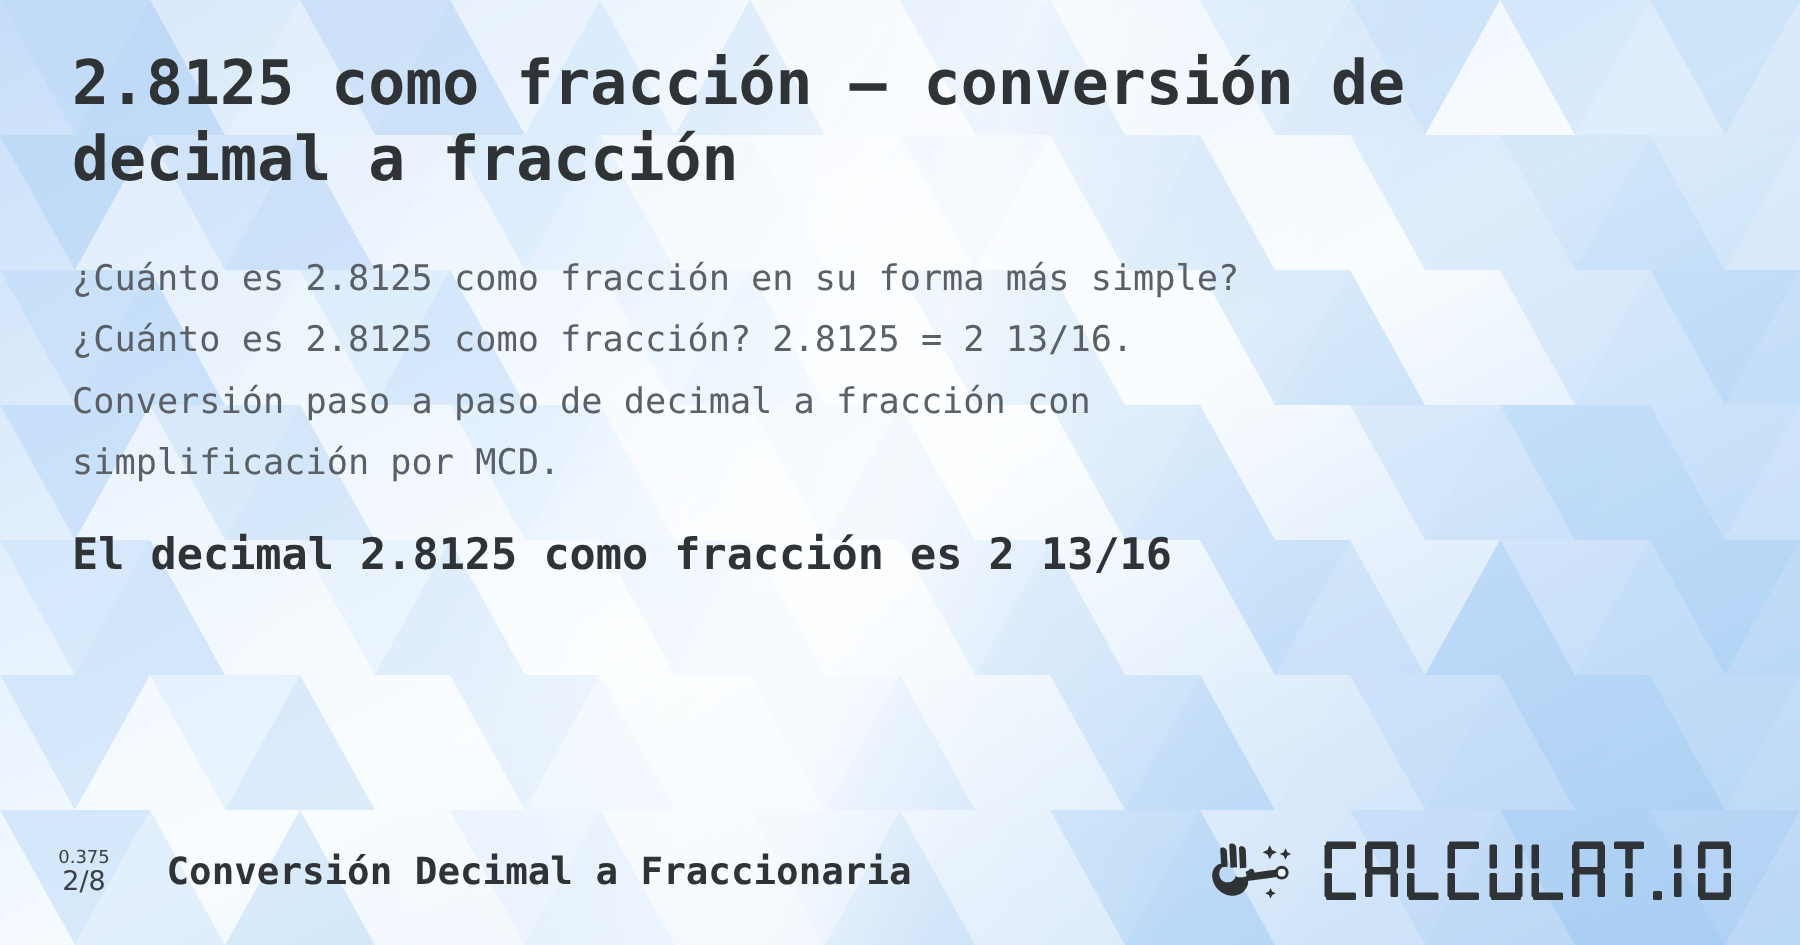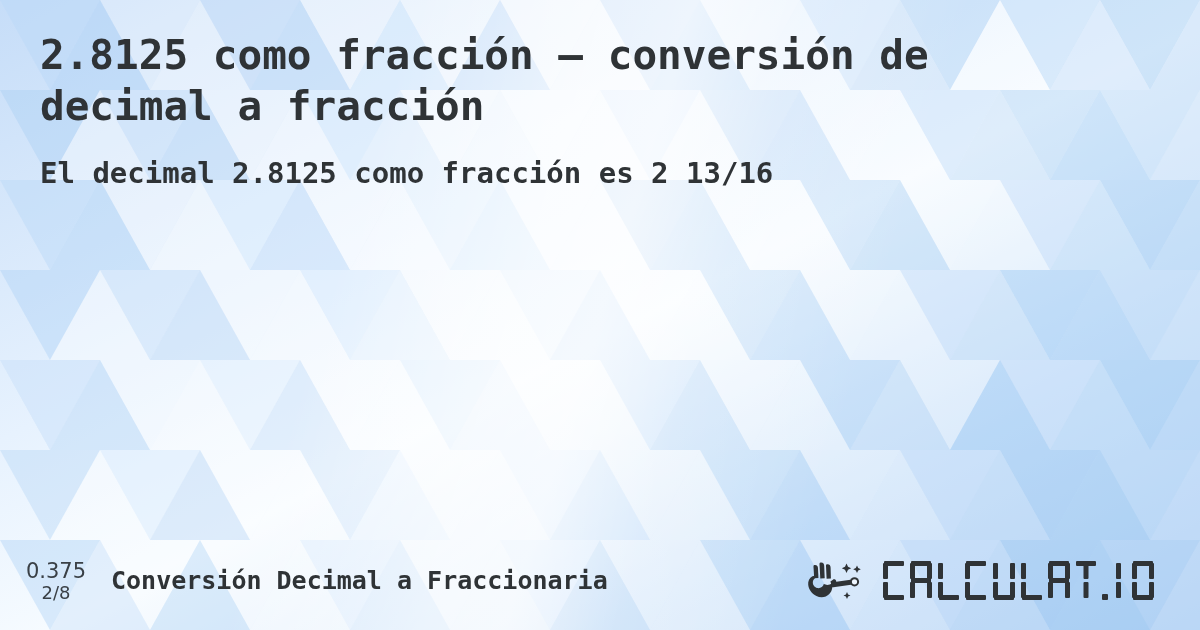--- a/index.html
+++ b/index.html
@@ -41,21 +41,21 @@
         rgba(255,255,255,0.52) 44%,
         rgba(255,255,255,0.62) 50%,
         rgba(255,255,255,0.20) 58%,
         rgba(255,255,255,0) 70%);
     pointer-events: none;
   }
 
   
   #content {
     position: absolute;
-    left: 4px; top: 0;
+    left: 12px; top: 0;
     width: 1068px;
     height: 630px;
     box-sizing: border-box;
     padding: 30px 38px 0 36px;
   }
 
   #page-title {
     margin: 0;
     font-size: 41px;
     line-height: 1.25;
@@ -106,21 +106,21 @@
     display: flex;
     flex-direction: column;
     align-items: center;
     justify-content: center;
     font-family: "DejaVu Sans", "Liberation Sans", sans-serif;
     color: #3a4046;
     line-height: 1.08;
     width: 60px;
   }
   #fraction-icon .num-top {
-    font-size: 21px;
+    font-size: 12px;
     text-align: center;
   }
   #fraction-icon .num-bottom {
     font-size: 18px;
   }
 
   #footer-label {
     font-size: 25px;
     font-weight: 700;
     color: #2f3336;
@@ -338,20 +338,26 @@
       <polygon points="1150,630 1200,630 1200,540" fill="#c9e0f9" opacity="0.45"></polygon>
     </g>
   </svg>
 
   <div id="sheen"></div>
 
   <div id="content">
 
     <h1 id="page-title">2.8125 como fracción – conversión de decimal a fracción</h1>
 
+    <p id="description">
+      <span>¿Cuánto es 2.8125 como fracción en su forma más simple?</span><br>
+      <span>¿Cuánto es 2.8125 como fracción? 2.8125 = 2 13/16.</span><br>
+      <span>Conversión paso a paso de decimal a fracción con</span><br>
+      <span>simplificación por MCD.</span>
+    </p>
 
     <p id="answer">El decimal 2.8125 como fracción es 2 13/16</p>
   </div>
 
   <div id="footer">
 
     <div id="footer-left">
 
       <div id="fraction-icon">
         <span class="num-top">0.375</span>

